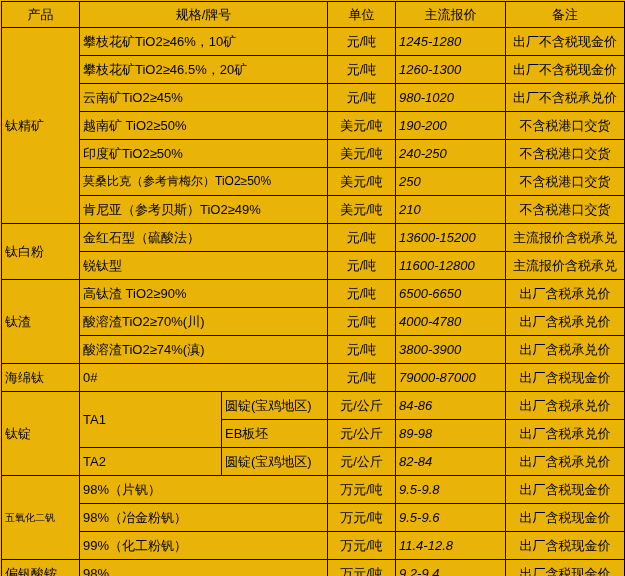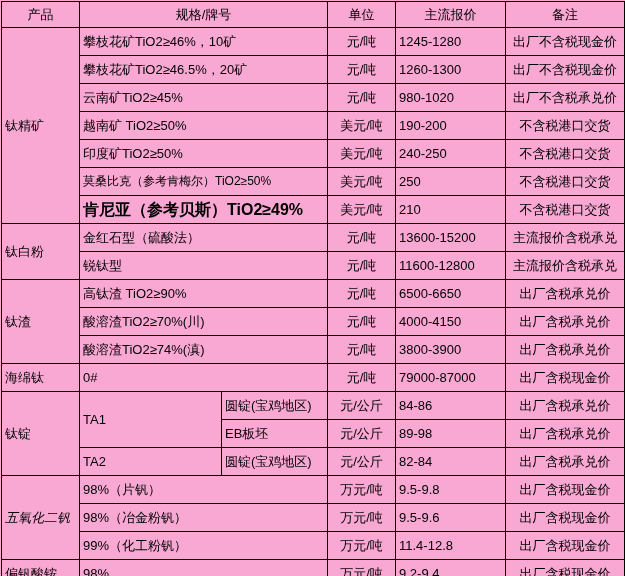--- a/index.html
+++ b/index.html
@@ -9,21 +9,21 @@
   }
   body {
     font-family: "Liberation Sans", sans-serif;
     color: #000000;
   }
   #sheet {
     width: 625px;
     height: 576px;
     position: relative;
     overflow: hidden;
-    background: #f9a8d4;
+    background: #eab308;
   }
   table.price-table {
     border-collapse: collapse;
     width: 623px;
     margin: 1px 0 0 1px;
     table-layout: fixed;
   }
   table.price-table td, table.price-table th {
     border: 1px solid #000000;
     font-size: 13px;
@@ -50,20 +50,21 @@
     text-align: left;
     padding-left: 6px;
   }
   .unit {
     text-align: center;
     margin-top: 17px;
   }
   .price {
     text-align: left;
     padding-left: 6px;
+    font-style: italic;
   }
   .note {
     text-align: center;
   }
   .row-h {
     height: 28px;
   }
   col.c0 { width: 78px; }
   col.c1 { width: 142px; }
   col.c2 { width: 106px; }
@@ -129,21 +130,21 @@
         <td class="price">240-250</td>
         <td class="note">不含税港口交货</td>
       </tr>
       <tr class="row-h">
         <td class="spec" colspan="2" style="font-size:12px;">莫桑比克（参考肯梅尔）TiO2≥50%</td>
         <td class="unit">美元/吨</td>
         <td class="price">250</td>
         <td class="note">不含税港口交货</td>
       </tr>
       <tr class="row-h">
-        <td class="spec" colspan="2" style="font-size:16px;font-weight:bold;">肯尼亚（参考贝斯）TiO2≥49%</td>
+        <td class="spec" colspan="2" style="font-size:13px;">肯尼亚（参考贝斯）TiO2≥49%</td>
         <td class="unit">美元/吨</td>
         <td class="price">210</td>
         <td class="note">不含税港口交货</td>
       </tr>
 
       <tr class="row-h">
         <td class="cat" rowspan="2">钛白粉</td>
         <td class="spec" colspan="2">金红石型（硫酸法）</td>
         <td class="unit">元/吨</td>
         <td class="price">13600-15200</td>
@@ -159,21 +160,21 @@
       <tr class="row-h">
         <td class="cat" rowspan="3">钛渣</td>
         <td class="spec" colspan="2">高钛渣 TiO2≥90%</td>
         <td class="unit">元/吨</td>
         <td class="price">6500-6650</td>
         <td class="note">出厂含税承兑价</td>
       </tr>
       <tr class="row-h">
         <td class="spec" colspan="2">酸溶渣TiO2≥70%(川)</td>
         <td class="unit">元/吨</td>
-        <td class="price">4000-4150</td>
+        <td class="price">4000-4780</td>
         <td class="note">出厂含税承兑价</td>
       </tr>
       <tr class="row-h">
         <td class="spec" colspan="2">酸溶渣TiO2≥74%(滇)</td>
         <td class="unit">元/吨</td>
         <td class="price">3800-3900</td>
         <td class="note">出厂含税承兑价</td>
       </tr>
 
       <tr class="row-h">
@@ -200,21 +201,21 @@
       </tr>
       <tr class="row-h">
         <td class="spec">TA2</td>
         <td class="sub-spec">圆锭(宝鸡地区)</td>
         <td class="unit">元/公斤</td>
         <td class="price">82-84</td>
         <td class="note">出厂含税承兑价</td>
       </tr>
 
       <tr class="row-h">
-        <td class="cat" rowspan="3" style="font-size:13px;font-style:italic;">五氧化二钒</td>
+        <td class="cat" rowspan="3" style="font-size:10px;">五氧化二钒</td>
         <td class="spec" colspan="2">98%（片钒）</td>
         <td class="unit">万元/吨</td>
         <td class="price">9.5-9.8</td>
         <td class="note">出厂含税现金价</td>
       </tr>
       <tr class="row-h">
         <td class="spec" colspan="2">98%（冶金粉钒）</td>
         <td class="unit">万元/吨</td>
         <td class="price">9.5-9.6</td>
         <td class="note">出厂含税现金价</td>

